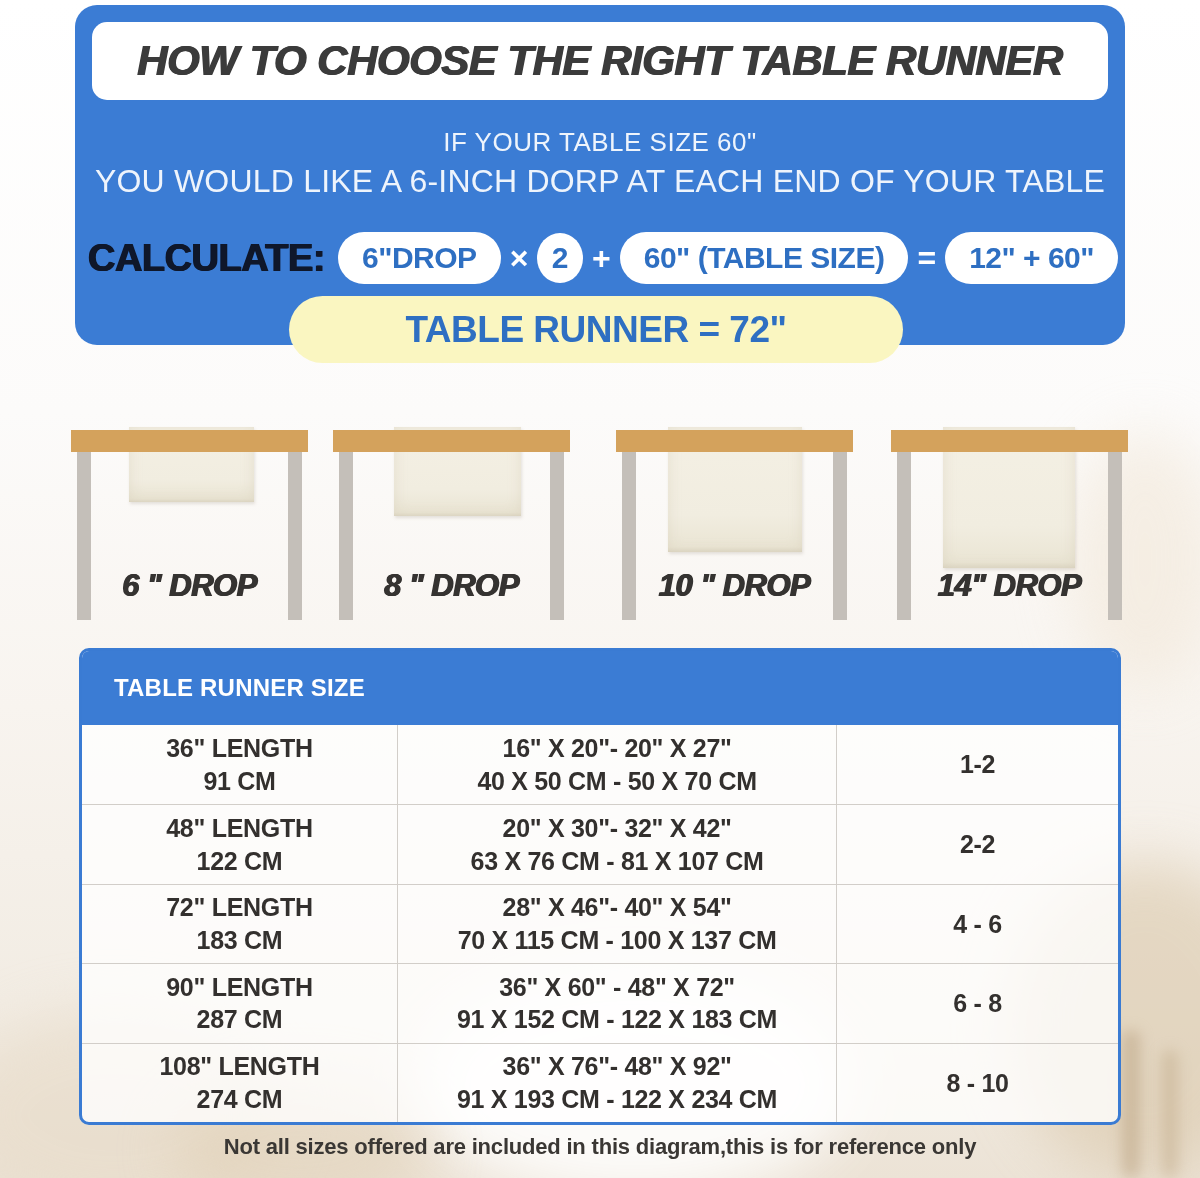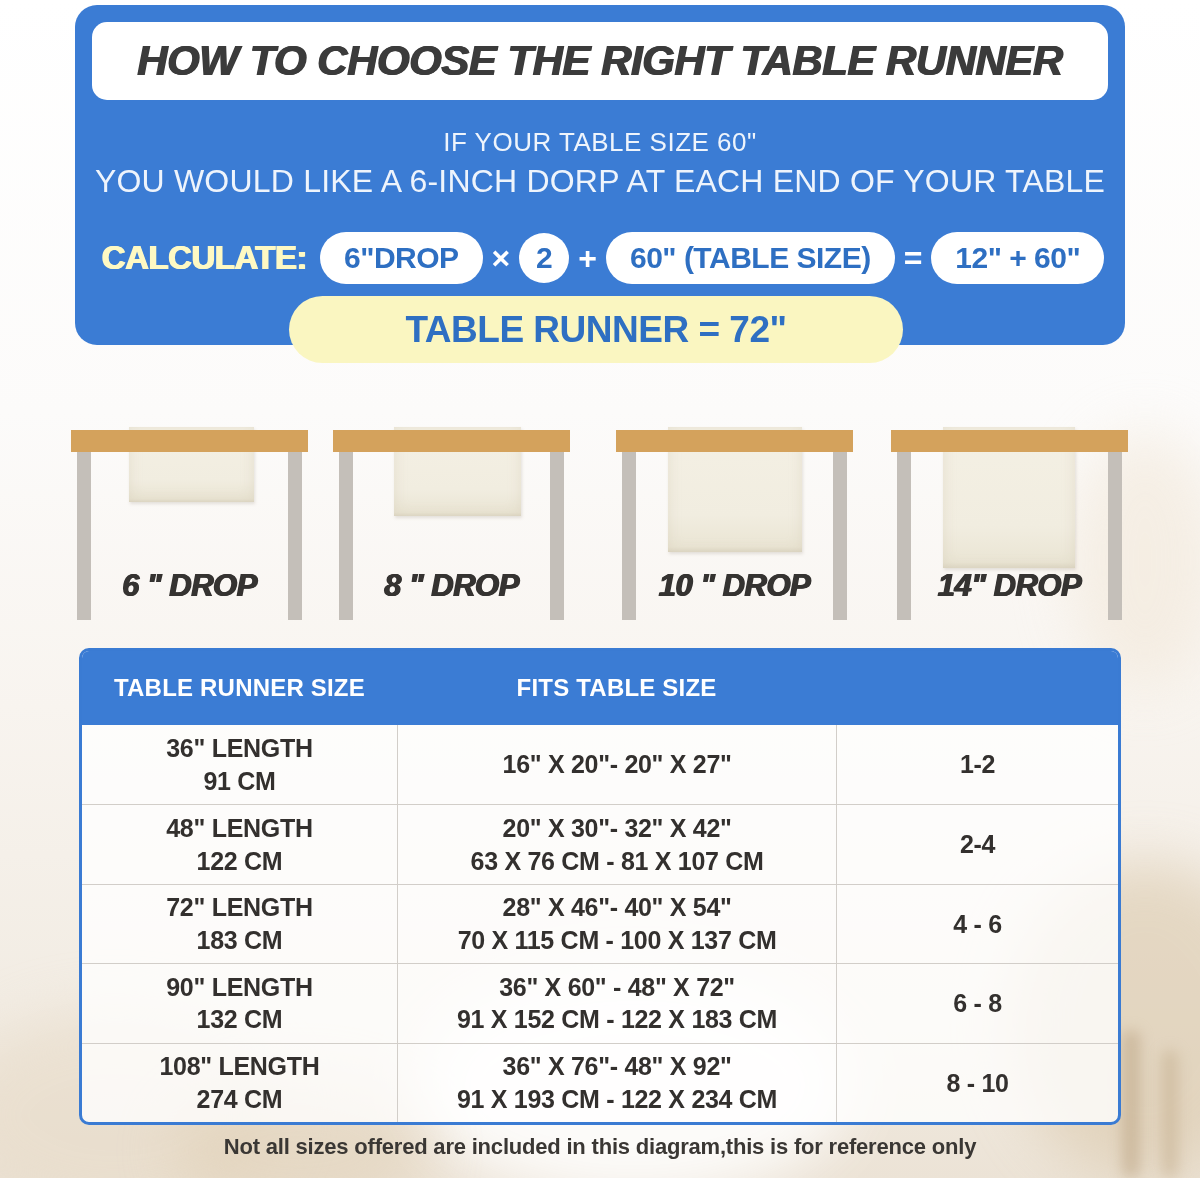--- a/index.html
+++ b/index.html
@@ -37,21 +37,21 @@
     letter-spacing:-.5px;white-space:nowrap;
   }
   .sub1{position:absolute;left:0;top:122px;width:100%;text-align:center;
     color:#eef4fc;font-size:26px;letter-spacing:.5px;}
   .sub2{position:absolute;left:0;top:158px;width:100%;text-align:center;
     color:#eef4fc;font-size:32px;letter-spacing:.2px;}
   .calc-row{
     position:absolute;left:13px;top:226px;width:1030px;height:54px;
     display:flex;align-items:center;justify-content:center;gap:9px;white-space:nowrap;
   }
-  .calc-label{color:#fef9c3;font-weight:bold;font-size:33px;letter-spacing:-.5px;margin-right:4px;}
+  .calc-label{color:#0f172a;font-weight:bold;font-size:38px;letter-spacing:-.5px;margin-right:4px;}
   .pill{
     background:#ffffff;border-radius:27px;height:52px;display:inline-flex;
     align-items:center;justify-content:center;padding:0 24px;
     color:#2e6fc2;font-weight:bold;font-size:30px;letter-spacing:-.5px;
   }
   .op{color:#ffffff;font-size:32px;font-weight:bold;}
   .factor-circle{
     background:#ffffff;border-radius:50%;width:50px;height:50px;
     display:inline-flex;align-items:center;justify-content:center;
     color:#2e6fc2;font-weight:bold;font-size:30px;
@@ -170,63 +170,63 @@
   <div class="runner"></div>
   <div class="tabletop"></div>
   <div class="leg left"></div>
   <div class="leg right"></div>
   <div class="drop-label heavy">14" DROP</div>
 </div>
 
 <div class="size-table">
   <div class="size-header">
     <div>TABLE RUNNER SIZE</div>
-    <div>FITS TABLE SIZE</div>
   </div>
   <div class="size-body">
 
     <div class="size-row">
       <div>
         <span>36" LENGTH</span>
         <span>91 CM</span>
       </div>
       <div>
         <span>16" X 20"- 20" X 27"</span>
+        <span>40 X 50 CM - 50 X 70 CM</span>
       </div>
       <div class="persons-cell">1-2</div>
     </div>
 
     <div class="size-row">
       <div>
         <span>48" LENGTH</span>
         <span>122 CM</span>
       </div>
       <div>
         <span>20" X 30"- 32" X 42"</span>
         <span>63 X 76 CM - 81 X 107 CM</span>
       </div>
-      <div class="persons-cell">2-4</div>
+      <div class="persons-cell">2-2</div>
     </div>
 
     <div class="size-row">
       <div>
         <span>72" LENGTH</span>
         <span>183 CM</span>
       </div>
       <div>
         <span>28" X 46"- 40" X 54"</span>
         <span>70 X 115 CM - 100 X 137 CM</span>
       </div>
       <div class="persons-cell">4 - 6</div>
     </div>
 
     <div class="size-row">
       <div>
         <span>90" LENGTH</span>
-        <span>132 CM</span>
+        <span>287 CM</span>
       </div>
       <div>
         <span>36" X 60" - 48" X 72"</span>
         <span>91 X 152 CM - 122 X 183 CM</span>
       </div>
       <div class="persons-cell">6 - 8</div>
     </div>
 
     <div class="size-row">
       <div>

